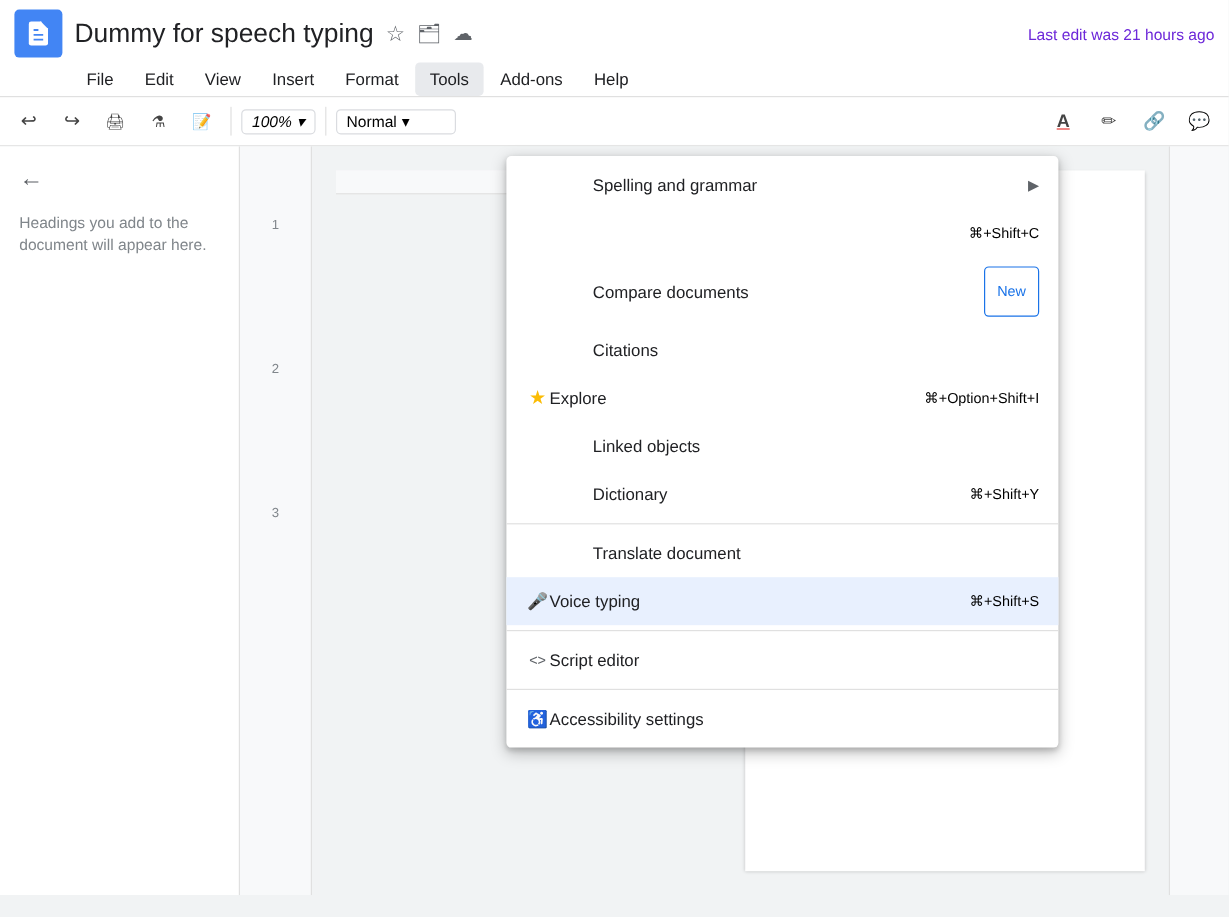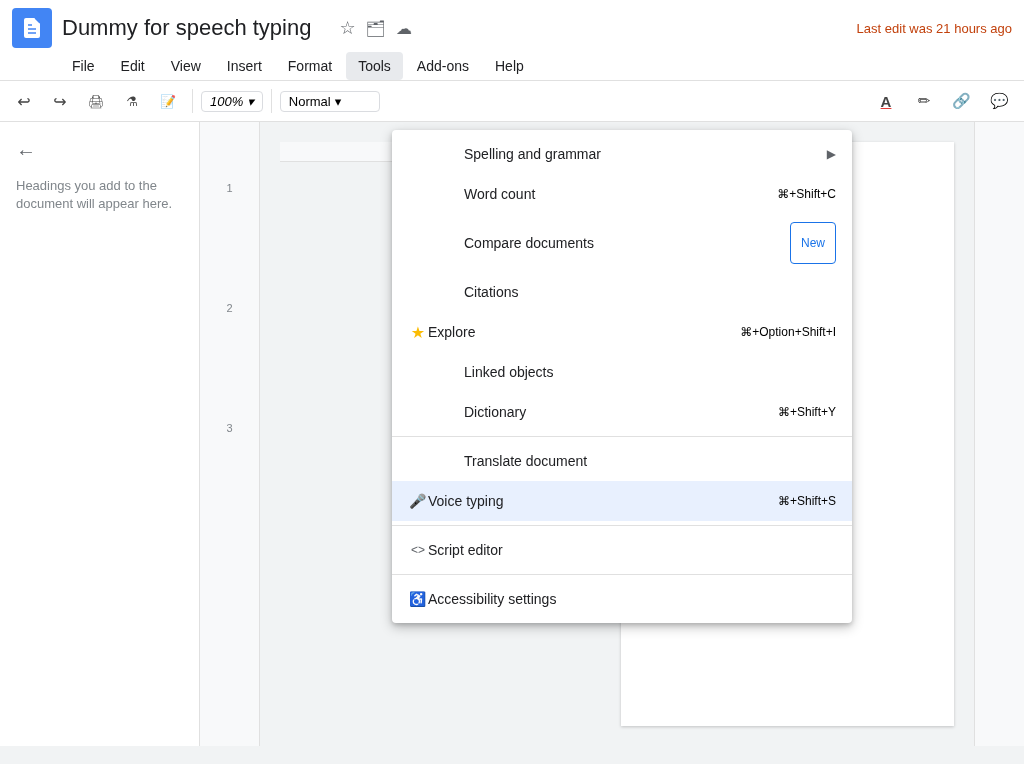--- a/index.html
+++ b/index.html
@@ -29,39 +29,39 @@
       justify-content: center;
       flex-shrink: 0;
     }
 
     #app-icon svg { width: 24px; height: 24px; }
 
     #doc-title {
       font-size: 22px;
       color: #202124;
       font-weight: 400;
-      margin-right: 18px;
+      margin-right: 0;
     }
 
     #title-icons {
       display: flex;
       align-items: center;
       gap: 10px;
     }
 
     #title-icons span {
       font-size: 18px;
       color: #5f6368;
       cursor: pointer;
     }
 
     #last-edit {
       margin-left: auto;
       font-size: 13px;
-      color: #c2410c;
+      color: #6d28d9;
     }
 
     
     #menu-bar {
       display: flex;
       align-items: flex-start;
       padding: 0 60px 0 60px;
       gap: 2px;
     }
 
@@ -199,21 +199,21 @@
       padding: 0 8px;
       font-size: 11px;
       color: #80868b;
       position: relative;
     }
 
     
     #tools-dropdown {
       position: absolute;
       top: 130px;
-      left: 392px;
+      left: 422px;
       width: 460px;
       background: #fff;
       border-radius: 4px;
       box-shadow: 0 4px 12px rgba(0,0,0,0.25), 0 2px 4px rgba(0,0,0,0.15);
       z-index: 1000;
       padding: 4px 0;
     }
 
     .dropdown-item {
       display: flex;
@@ -372,21 +372,20 @@
 <div id="tools-dropdown">
 
   <div class="dropdown-item">
     <div class="dropdown-item-icon"></div>
     <span class="dropdown-item-label item-text-only">Spelling and grammar</span>
     <span class="dropdown-arrow">▶</span>
   </div>
 
   <div class="dropdown-item">
     <div class="dropdown-item-icon"></div>
-    <span class="dropdown-item-label item-text-only">Word count</span>
     <span class="dropdown-item-shortcut">⌘+Shift+C</span>
   </div>
 
 
   <div class="dropdown-item">
     <div class="dropdown-item-icon"></div>
     <span class="dropdown-item-label item-text-only">Compare documents</span>
     <span class="new-badge">New</span>
   </div>
 

